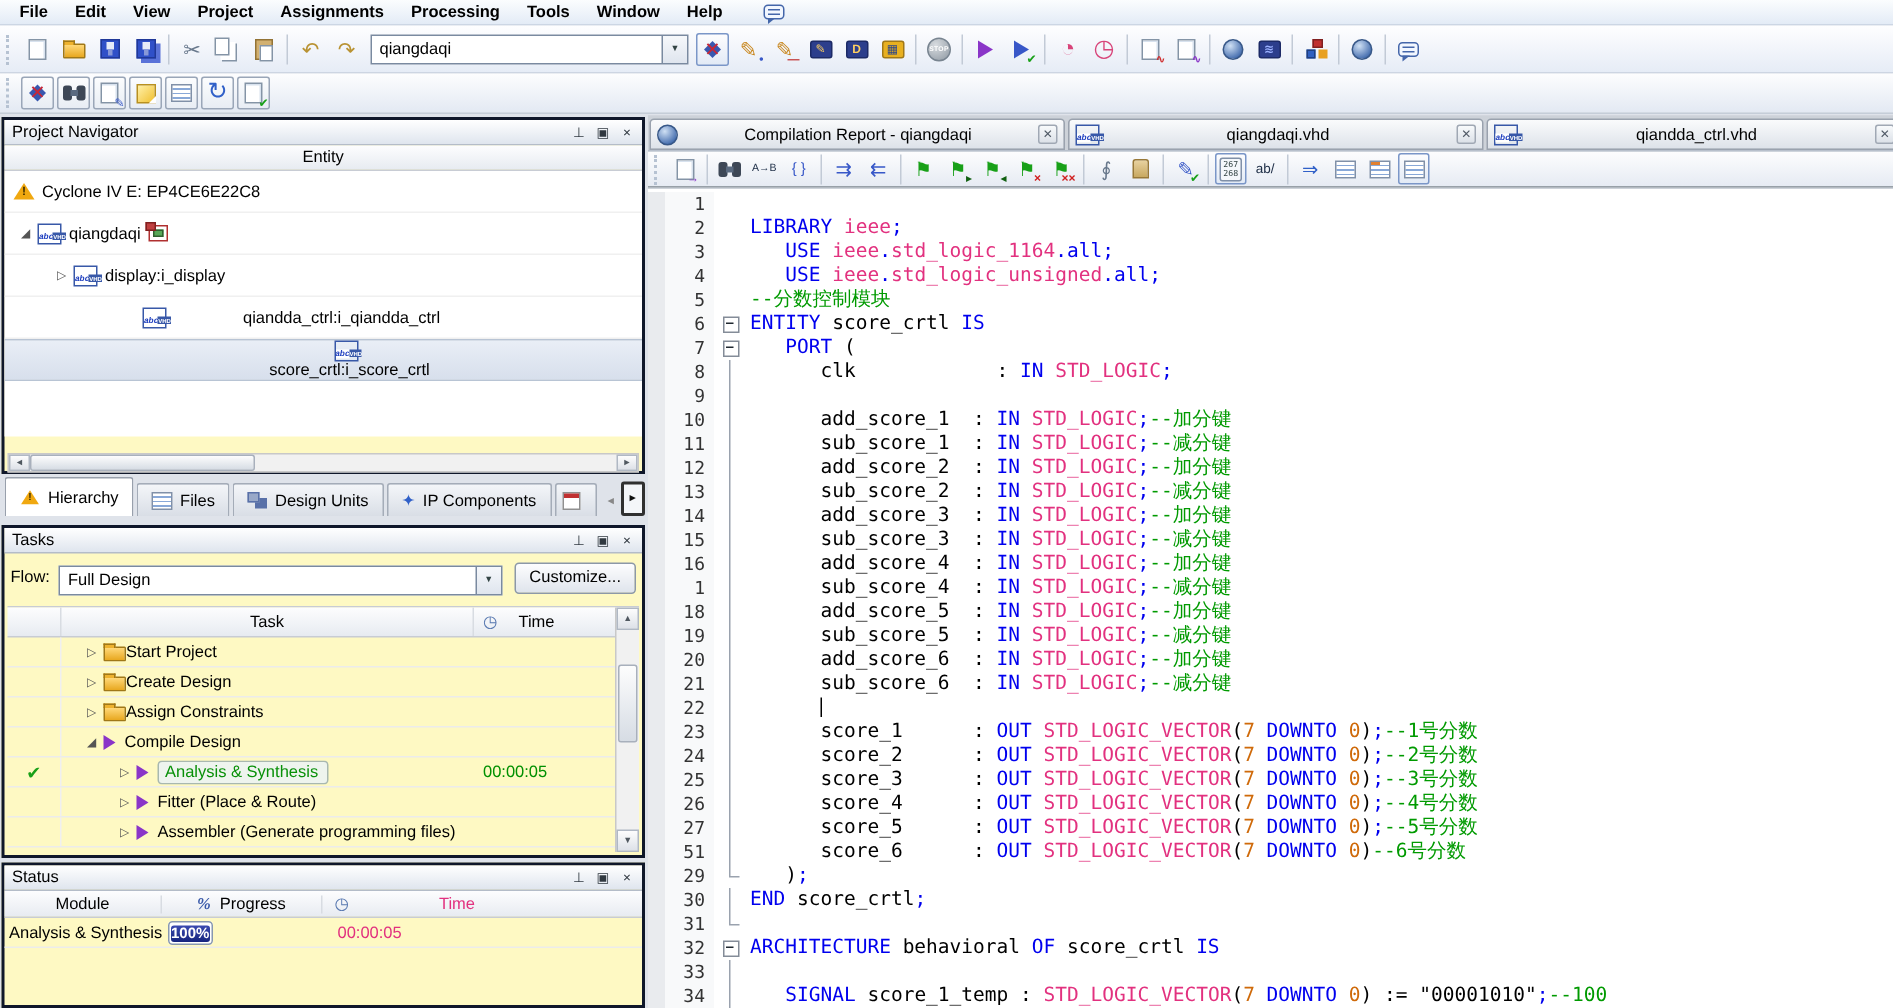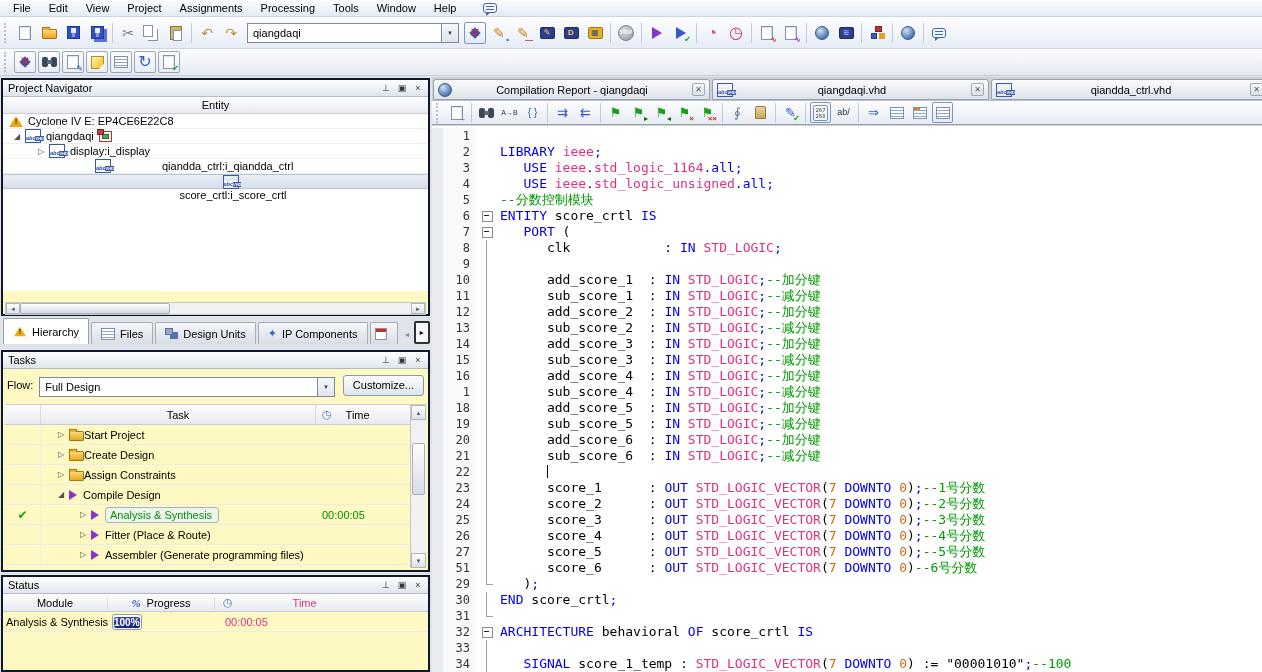--- a/index.html
+++ b/index.html
@@ -1,20 +1,20 @@
 <!DOCTYPE html>
 <html><head>
 <meta charset="utf-8">
 <style>
   *{margin:0;padding:0;box-sizing:border-box;}
   html,body{width:1262px;height:672px;overflow:hidden;}
   body{font-family:"Liberation Sans","DejaVu Sans",sans-serif;font-size:11px;background:#dfe3ea;color:#000;position:relative;}
 
   
-  #menubar{height:17px;display:flex;align-items:center;background:linear-gradient(#fbfdfe,#e3ebf6);border-bottom:1px solid #ccd6e4;padding-left:4px;}
+  #menubar{height:17px;display:flex;align-items:center;background:linear-gradient(#fbfdfe,#e3ebf6);border-bottom:1px solid #ccd6e4;padding-left:4px;font-weight:bold;}
   .mi{padding:1px 9px;cursor:default;}
   #tb1{height:32px;display:flex;align-items:center;background:linear-gradient(#fefeff,#e6ecf6);border-bottom:1px solid #cdd5e2;padding-left:2px;}
   #tb2{height:27px;display:flex;align-items:center;background:linear-gradient(#fdfdfe,#e3e9f3);border-bottom:1px solid #c5cdd8;padding-left:2px;}
   .grip{width:5px;height:20px;border-left:2px dotted #b6c2d2;margin:0 4px 0 2px;}
   .vsep{width:1px;height:20px;background:#c2cad6;margin:0 3px;}
   .ic{display:inline-flex;align-items:center;justify-content:center;width:22px;height:22px;margin:0 1px;position:relative;border:1px solid transparent;border-radius:2px;}
   .ic.pressed{border:1px solid #7a96c8;background:linear-gradient(#fdfdfe,#e2eaf6);}
   .ic .g{line-height:1;}
   .ic .ov{position:absolute;right:0;bottom:-1px;font-size:8px;line-height:1;font-weight:bold;}
   .boxed{border:1px solid #9aa6b8;background:linear-gradient(#fcfdfe,#e8edf4);}
@@ -76,21 +76,21 @@
   
   #left{position:absolute;left:0;top:77px;width:431px;bottom:0;background:#dfe3ea;}
   .panel{position:absolute;left:1px;right:1px;background:#fef9c3;border:2px solid #0f172a;}
   .phead{height:17px;background:linear-gradient(#ffffff,#dfe5ee);border-bottom:1px solid #b4bcc8;display:flex;align-items:center;padding:0 3px 0 5px;}
   .ptitle{flex:1;}
   .pbtn{width:14px;text-align:center;font-size:9px;color:#303840;margin-left:2px;cursor:default;}
   .colhead{height:17px;background:linear-gradient(#fdfdfe,#e7ebf1);border-bottom:1px solid #c8ccd4;display:flex;align-items:center;justify-content:center;font-size:11px;}
 
   #nav-panel{top:1px;height:238px;}
   #nav-tree{position:absolute;top:34px;left:0;right:0;height:177px;overflow:hidden;background:#fff;}
-  .trow{height:15px;display:flex;align-items:center;border-bottom:1px solid #f0f0f0;}
+  .trow{height:28px;display:flex;align-items:center;border-bottom:1px solid #f0f0f0;}
   .trow.sel{background:linear-gradient(#e9eef6,#d7dfec);border-top:1px solid #b8c4d4;border-bottom:1px solid #b8c4d4;flex-direction:column;}
   .exp{width:16px;flex:none;text-align:center;font-size:8px;color:#555;}
   .tlabel{margin-left:5px;white-space:nowrap;}
   #nav-hscroll{position:absolute;left:2px;right:2px;top:222px;height:13px;background:#f1f1f1;border:1px solid #c8c8c8;display:flex;}
   .sbarr{width:14px;height:100%;background:linear-gradient(#fdfdfd,#dde1e8);border:1px solid #b0b8c4;font-size:6px;color:#505860;display:flex;align-items:center;justify-content:center;flex:none;}
   .sbthumb{background:linear-gradient(#fdfdfd,#d6dce4);border:1px solid #a8b0bc;border-radius:2px;}
   #nav-hscroll .sbthumb{width:150px;height:100%;}
   #nav-hscroll .sbfill{flex:1;}
 
   #nav-tabs{position:absolute;left:1px;right:1px;top:240px;height:27px;display:flex;align-items:flex-end;padding-left:2px;}

